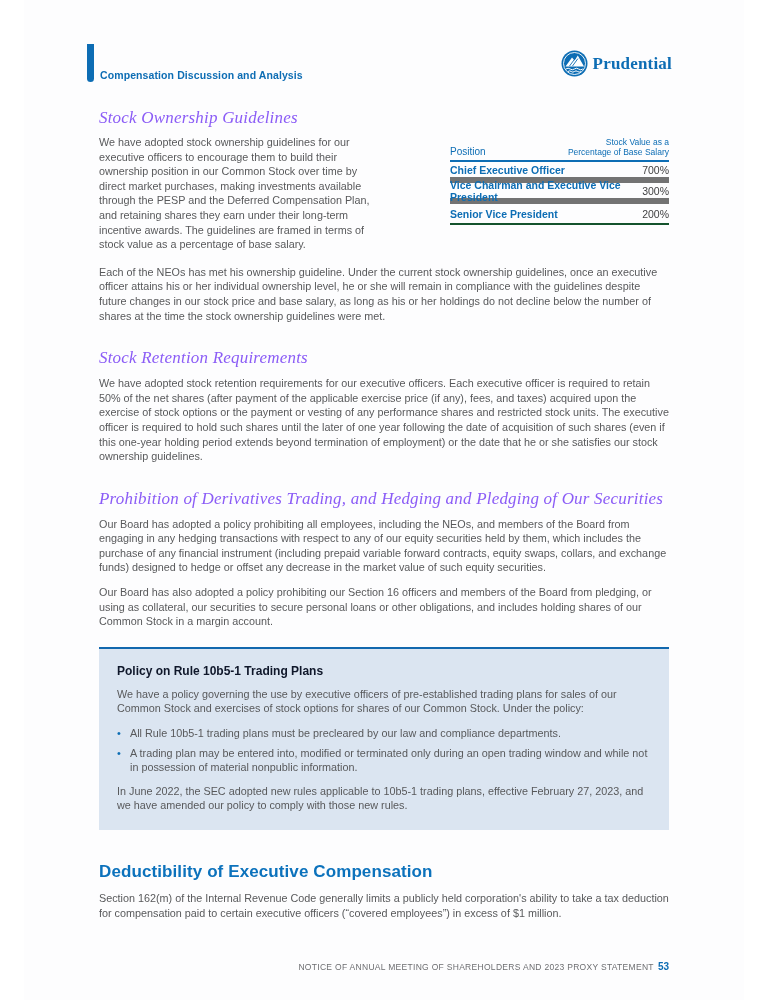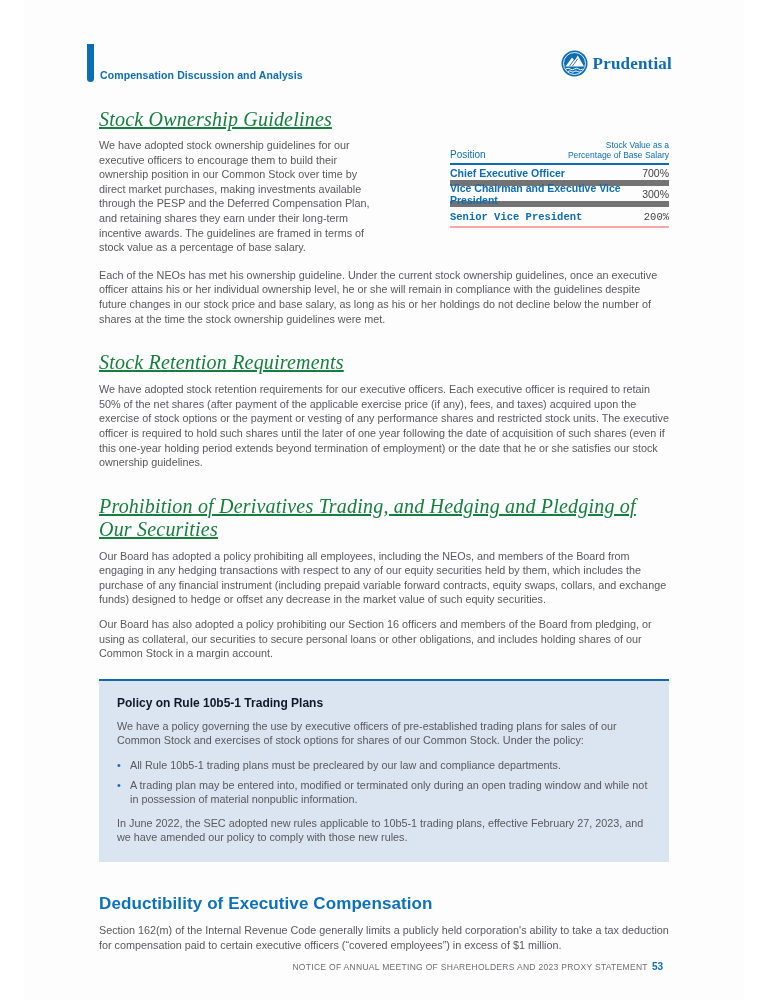--- a/index.html
+++ b/index.html
@@ -30,21 +30,21 @@
   .logo svg { display:block; }
   .logo-text {
     font-family:"Liberation Serif", serif; font-weight:bold;
     font-size:17px; color:#0d6db4; margin-left:5px; letter-spacing:0.2px;
   }
 
   
   .content { margin:0 75px; }
   .serif-heading {
     font-family:"Liberation Serif", serif; font-style:italic;
-    font-size:20px; font-weight:normal; color:#15803d; letter-spacing:0.2px;text-decoration:underline;
+    font-size:17px; font-weight:normal; color:#8b5cf6; letter-spacing:0.2px;
   }
   p.body, .body { font-size:10.8px; line-height:14.6px; color:#58595b; }
 
   .section-1 { margin-top:26px; }
   .two-col { display:flex; margin-top:7px;gap:28px; }
   .col-left { width:287px; }
   .col-right { margin-left:36px; flex:1; }
 
   
   .sog-table { width:100%; margin-top:2px; }
@@ -54,21 +54,21 @@
   }
   .t-head .c1 { font-size:10px; color:#0d6db4; }
   .t-head .c2 {
     font-size:8.5px; color:#0d6db4; text-align:right;
     white-space:pre-line; line-height:10px;
   }
   .t-row {
     display:flex; justify-content:space-between; align-items:center;
     height:21px; border-bottom:6px solid #737373;
   }
-  .t-row.last { border-bottom:2px solid #fca5a5;font-family:Liberation Mono, monospace; }
+  .t-row.last { border-bottom:2px solid #14532d; }
   .t-row .pos { font-size:10.5px; font-weight:bold; color:#0d6db4; }
   .t-row .val { font-size:10.5px; color:#414142; }
 
   .after-table { margin-top:13px; }
 
   .section-2 { margin-top:25px; }
   .section-2 p { margin-top:8px; }
   .section-3 { margin-top:25px; }
   .section-3 p { margin-top:8px; }
   .section-3 p + p { margin-top:10px; }
@@ -93,21 +93,21 @@
 
   
   .section-5 { margin-top:32px; }
   .sans-heading {
     font-size:17px; font-weight:bold; color:#0c72bc; letter-spacing:0.1px;
   }
   .section-5 p { margin-top:9px; }
 
   
   .footer {
-    position:absolute; right:81px; bottom:28px;
+    position:absolute; right:75px; bottom:28px;
     display:flex; align-items:baseline;
   }
   .footer-text {
     font-size:8.5px; color:#6d6e71; letter-spacing:0.3px;
   }
   .page-number {
     font-size:10px; font-weight:bold; color:#0d6db4; margin-left:4px;
   }
 </style>
 </head>

